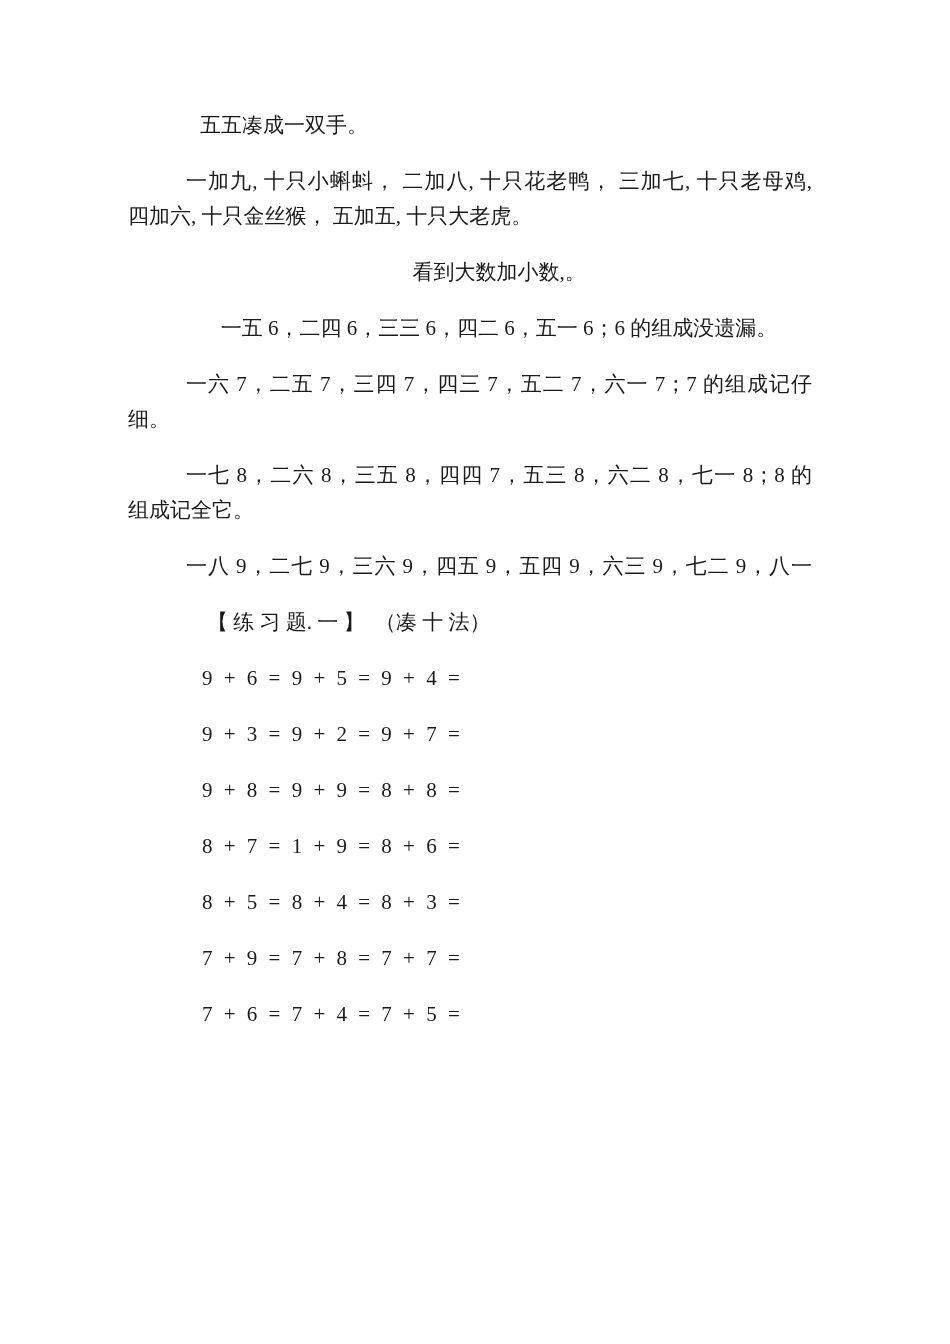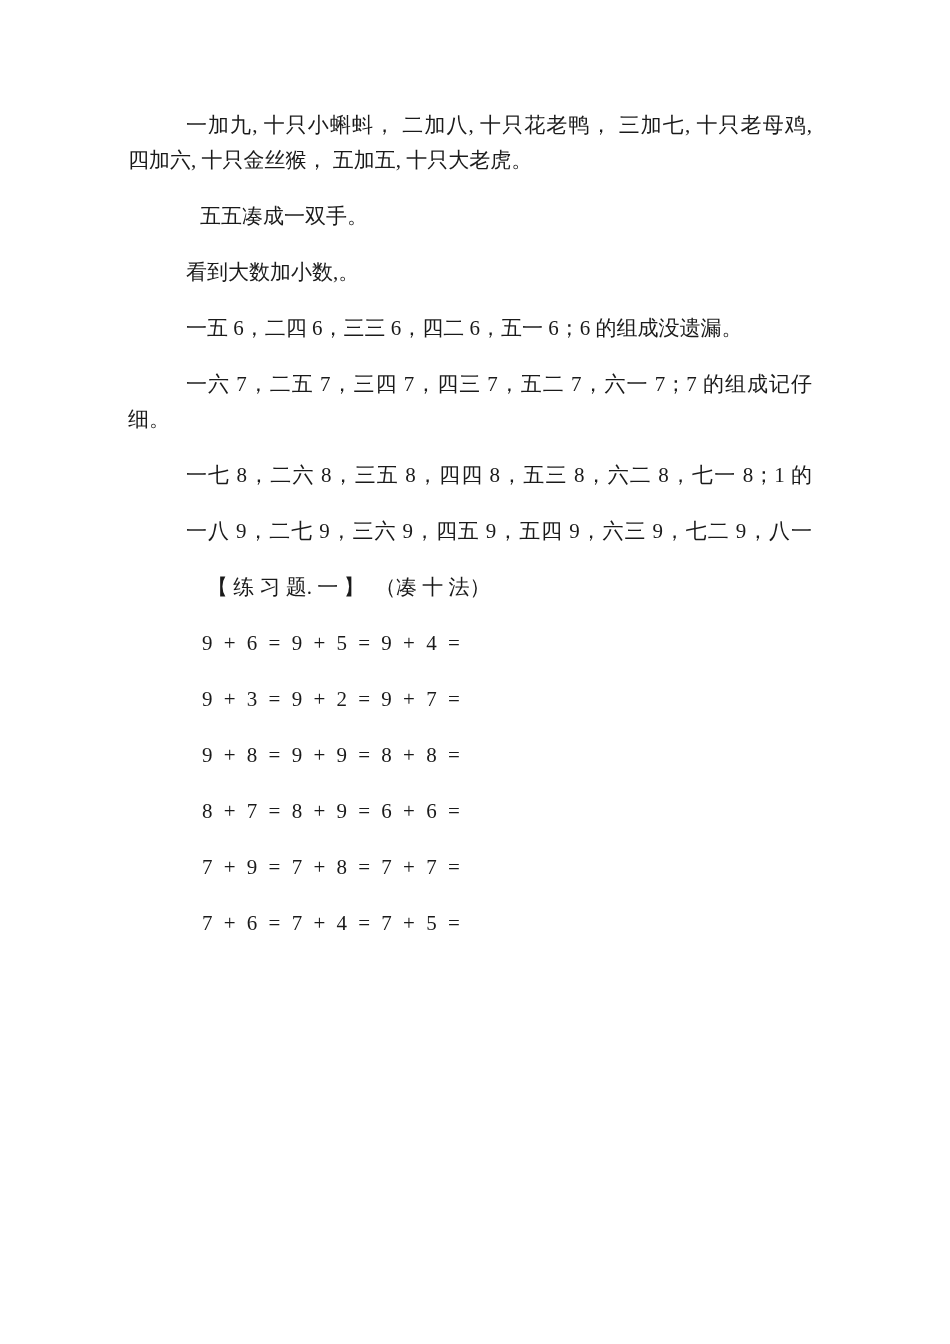--- a/index.html
+++ b/index.html
@@ -18,21 +18,21 @@
     font-family: "Liberation Serif", "DejaVu Serif", serif;
   }
   .para { margin: 0 0 21px 0; }
   .line {
     font-size: 21px;
     line-height: 35px;
     color: #1a1a1a;
     white-space: pre-wrap;
   }
   
-  .i58 { text-indent: 58px; }
+  .i58 { text-indent: 58px; text-align: center; }
   .i65 { text-indent: 65px; }
   .i72 { text-indent: 72px; }
   .i79 { text-indent: 79px; }
   
   .just {
     text-align: justify;
     text-align-last: justify;
     text-justify: inter-character;
   }
   
@@ -41,44 +41,45 @@
     word-spacing: 5px;
     letter-spacing: 0.5px;
   }
 </style>
 </head>
 <body>
 
 <div class="page">
 
   <div class="para">
-    <div class="line i58 just">一加九, 十只小蝌蚪， 二加八, 十只花老鸭， 三加七, 十只老母鸡,</div>
-    <div class="line">四加六, 十只金丝猴， 五加五, 十只大老虎。</div>
+    <div class="line i72">五五凑成一双手。</div>
   </div>
 
   <div class="para">
-    <div class="line i72">五五凑成一双手。</div>
+    <div class="line i58 just">一加九, 十只小蝌蚪， 二加八, 十只花老鸭， 三加七, 十只老母鸡,</div>
+    <div class="line">四加六, 十只金丝猴， 五加五, 十只大老虎。</div>
   </div>
 
 
   <div class="para">
     <div class="line i58">看到大数加小数,。</div>
   </div>
 
   <div class="para">
     <div class="line i58">一五 6，二四 6，三三 6，四二 6，五一 6；6 的组成没遗漏。</div>
   </div>
 
   <div class="para">
     <div class="line i58 just">一六 7，二五 7，三四 7，四三 7，五二 7，六一 7；7 的组成记仔</div>
     <div class="line">细。</div>
   </div>
 
   <div class="para">
-    <div class="line i58 just">一七 8，二六 8，三五 8，四四 8，五三 8，六二 8，七一 8；1 的</div>
+    <div class="line i58 just">一七 8，二六 8，三五 8，四四 7，五三 8，六二 8，七一 8；8 的</div>
+    <div class="line">组成记全它。</div>
   </div>
 
   <div class="para">
     <div class="line i58 just">一八 9，二七 9，三六 9，四五 9，五四 9，六三 9，七二 9，八一</div>
   </div>
 
 
   <div class="para">
     <div class="line i79">【 练 习 题. 一 】  （凑 十 法）</div>
   </div>
@@ -86,21 +87,24 @@
   <div class="para">
     <div class="line eq">9 + 6 = 9 + 5 = 9 + 4 =</div>
   </div>
   <div class="para">
     <div class="line eq">9 + 3 = 9 + 2 = 9 + 7 =</div>
   </div>
   <div class="para">
     <div class="line eq">9 + 8 = 9 + 9 = 8 + 8 =</div>
   </div>
   <div class="para">
-    <div class="line eq">8 + 7 = 8 + 9 = 6 + 6 =</div>
+    <div class="line eq">8 + 7 = 1 + 9 = 8 + 6 =</div>
+  </div>
+  <div class="para">
+    <div class="line eq">8 + 5 = 8 + 4 = 8 + 3 =</div>
   </div>
   <div class="para">
     <div class="line eq">7 + 9 = 7 + 8 = 7 + 7 =</div>
   </div>
   <div class="para">
     <div class="line eq">7 + 6 = 7 + 4 = 7 + 5 =</div>
   </div>
 
 </div>
 

